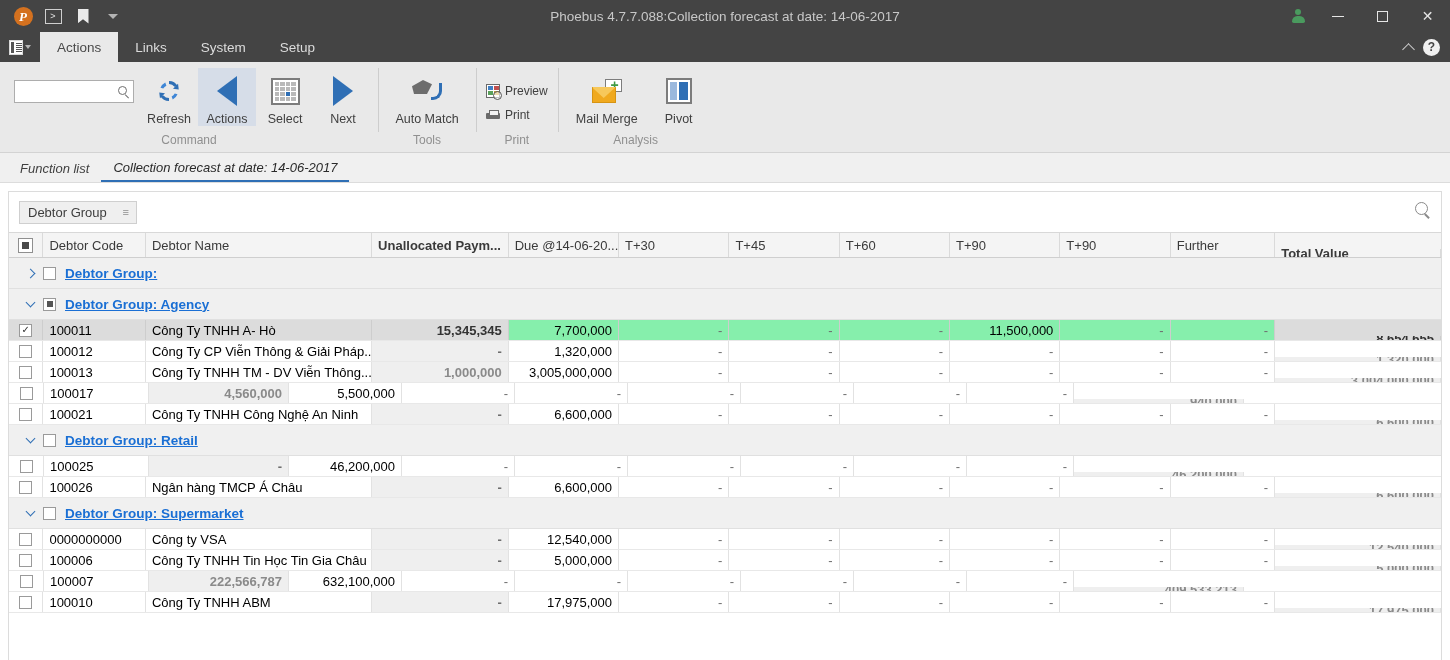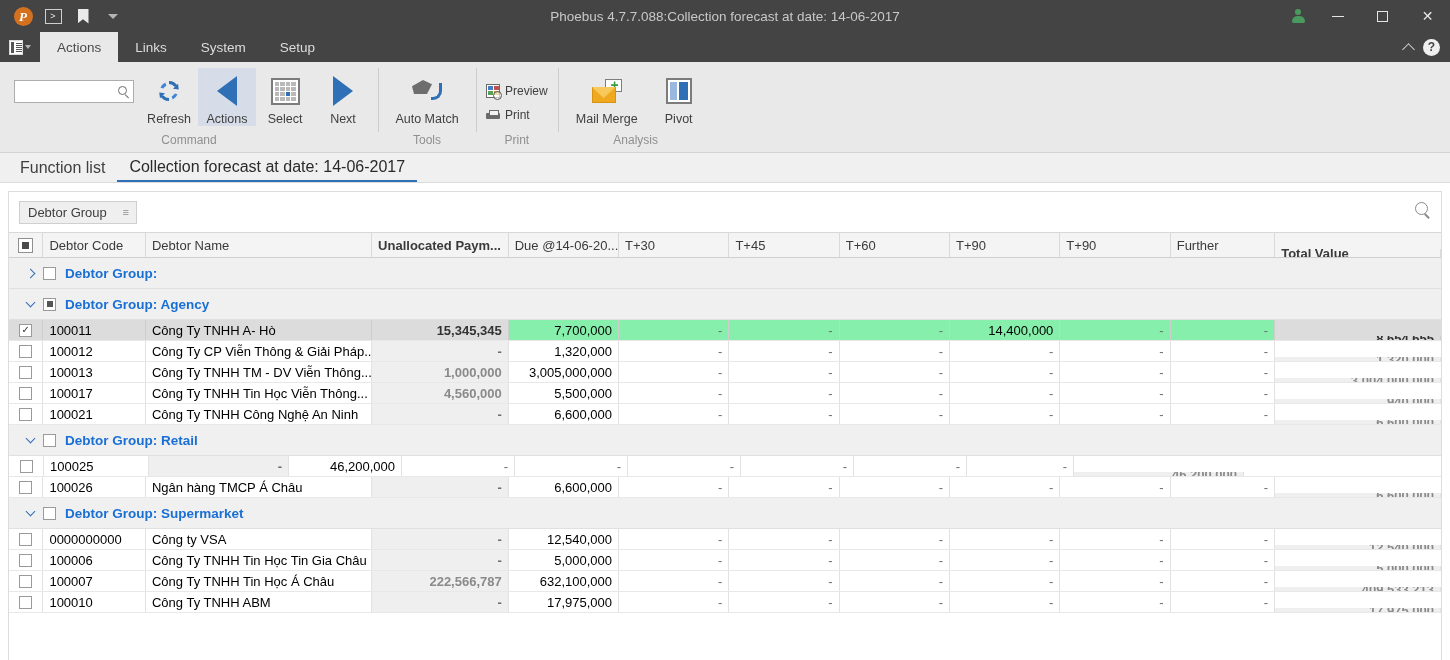--- a/index.html
+++ b/index.html
@@ -223,21 +223,21 @@
     border-radius: 0 0 9px 0;
   }
 
   
   .tabstrip {
     height: 30px; background: #f0f0f0; display: flex; align-items: flex-end;
     padding-left: 8px; border-bottom: 1px solid #dcdcdc;
   }
   .ftab {
     padding: 0 12px; height: 28px; display: flex; align-items: center;
-    font-size: 16px; color: #3f3f3f;
+    font-size: 13px; color: #3f3f3f; font-style: italic;
   }
   .ftab.active { border-bottom: 2.5px solid #2f6fb5; color: #2a2a2a; }
 
   
   .panel {
     margin: 8px 8px 0 8px; height: 608px;
     background: #fff; border: 1px solid #dcdcdc;
     display: flex; flex-direction: column;
   }
   .groupbar {
@@ -289,21 +289,21 @@
     display: flex; align-items: center; justify-content: center;
     font-size: 10px; color: #2e2e2e; line-height: 1;
   }
   .chk.partial::after { content: ''; width: 6px; height: 6px; background: #555; }
   .hdr-chk { width: 15px; height: 15px; border: 1px solid #8f8f8f; background: #fff;
     display: flex; align-items: center; justify-content: center; }
   .hdr-chk::after { content: ''; width: 7px; height: 7px; background: #4a4a4a; }
   .grprow {
     height: 31px; background: #f0f0f0; border-bottom: 1px solid #e0e0e0;
     display: flex; align-items: center; padding-left: 18px; gap: 9px;
-    font-size: 13.5px; font-weight: bold; color: #1a6fd4;
+    font-size: 13.5px; font-weight: bold; color: #1a6fd4; text-decoration: underline;
   }
   .chev {
     width: 7px; height: 7px; border-right: 1.6px solid #2f6fb5; border-bottom: 1.6px solid #2f6fb5;
   }
   .chev.right { transform: rotate(-45deg); }
   .chev.down  { transform: rotate(45deg); margin-bottom: 3px; }
   .dash-c { color: #6e6e6e; }
 </style>
 </head>
 <body>
@@ -527,21 +527,21 @@
           <div class="cell c-due">7,700,000</div>
           <div class="cell c-t">
             <span class="dash-c">-</span>
           </div>
           <div class="cell c-t">
             <span class="dash-c">-</span>
           </div>
           <div class="cell c-t">
             <span class="dash-c">-</span>
           </div>
-          <div class="cell c-t">14,400,000</div>
+          <div class="cell c-t">11,500,000</div>
           <div class="cell c-t">
             <span class="dash-c">-</span>
           </div>
           <div class="cell c-fur">
             <span class="dash-c">-</span>
           </div>
           <div class="cell c-total">8,654,655</div>
         </div>
         <div class="grow drow">
           <div class="cell c-chk">
@@ -599,21 +599,20 @@
           <div class="cell c-fur">
             <span class="dash-c">-</span>
           </div>
           <div class="cell c-total">3,004,000,000</div>
         </div>
         <div class="grow drow">
           <div class="cell c-chk">
             <span class="chk"></span>
           </div>
           <div class="cell c-code">100017</div>
-          <div class="cell c-name">Công Ty TNHH Tin Học Viễn Thông...</div>
           <div class="cell c-unall">4,560,000</div>
           <div class="cell c-due">5,500,000</div>
           <div class="cell c-t">
             <span class="dash-c">-</span>
           </div>
           <div class="cell c-t">
             <span class="dash-c">-</span>
           </div>
           <div class="cell c-t">
             <span class="dash-c">-</span>
@@ -786,21 +785,20 @@
           <div class="cell c-fur">
             <span class="dash-c">-</span>
           </div>
           <div class="cell c-total">5,000,000</div>
         </div>
         <div class="grow drow">
           <div class="cell c-chk">
             <span class="chk"></span>
           </div>
           <div class="cell c-code">100007</div>
-          <div class="cell c-name">Công Ty TNHH Tin Học Á Châu</div>
           <div class="cell c-unall">222,566,787</div>
           <div class="cell c-due">632,100,000</div>
           <div class="cell c-t">
             <span class="dash-c">-</span>
           </div>
           <div class="cell c-t">
             <span class="dash-c">-</span>
           </div>
           <div class="cell c-t">
             <span class="dash-c">-</span>

